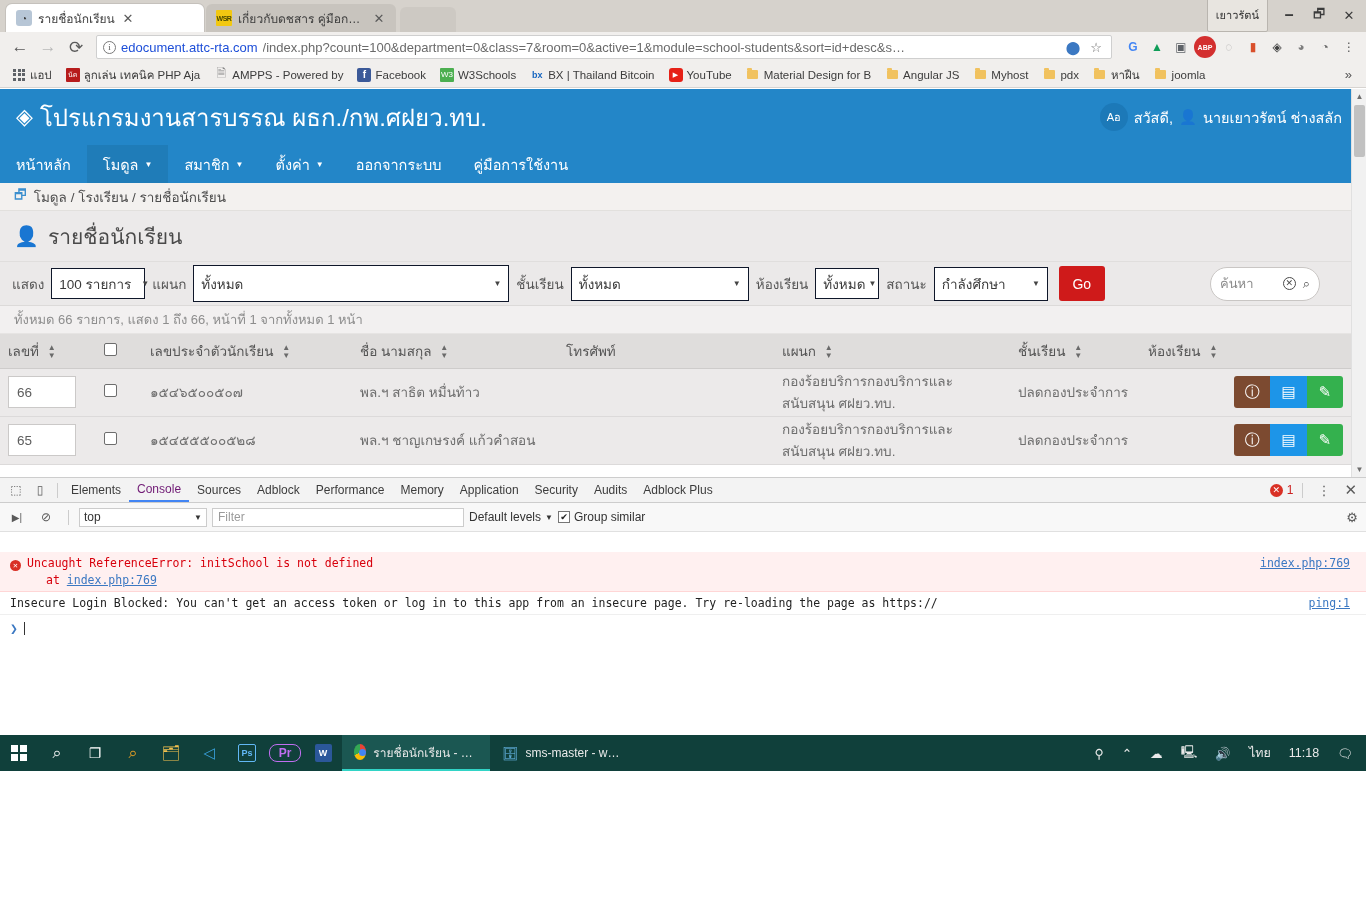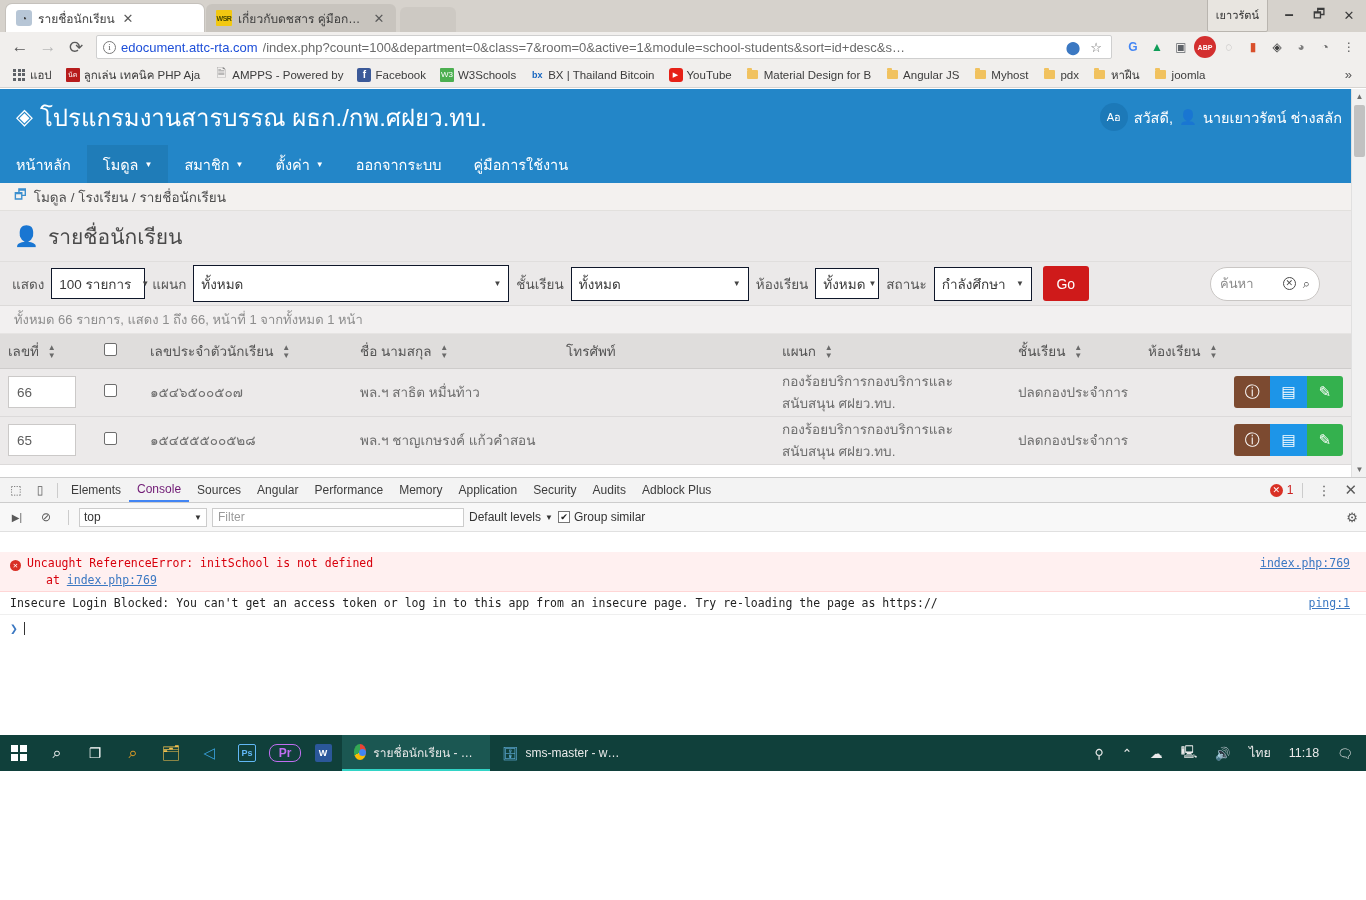--- a/index.html
+++ b/index.html
@@ -157,21 +157,21 @@
     height:31px; background:#fff; border:1px solid #0f172a;
     display:flex; align-items:center; justify-content:space-between;
     padding:0 7px; font-size:13.5px; color:#3a3a3a; white-space:nowrap;
   }
   .fsel .cv { margin-right:10px; }
   .fsel .ar { font-size:8px; color:#444; }
   .fsel.w-count { width:94px; }
   .fsel.w-dept  { width:316px; height:37px; }
   .fsel.w-class { width:178px; height:34px; }
   .fsel.w-room  { width:64px; }
-  .fsel.w-status{ width:98px; height:34px; }
+  .fsel.w-status{ width:114px; height:34px; }
   .go-btn {
     width:46px; height:35px; background:#cf1a1a; color:#fff; border:0; border-radius:3px;
     font-size:14px; display:flex; align-items:center; justify-content:center; margin-left:4px;
   }
   .searchbox {
     position:absolute; right:46px; top:50%; transform:translateY(-50%);
     width:110px; height:34px; background:#fff; border:1px solid #c9c6c4; border-radius:17px;
     display:flex; align-items:center; padding:0 9px; gap:7px;
   }
   .searchbox .sph { font-size:13px; color:#8b8b8b; flex:1; }
@@ -630,21 +630,21 @@
   </div>
 
   <div class="devtools">
     <div class="dt-tabs">
       <span class="dt-ico">⬚</span>
       <span class="dt-ico">▯</span>
       <span class="dt-sep"></span>
       <span class="dt-tab">Elements</span>
       <span class="dt-tab active">Console</span>
       <span class="dt-tab">Sources</span>
-      <span class="dt-tab">Angular</span>
+      <span class="dt-tab">Adblock</span>
       <span class="dt-tab">Performance</span>
       <span class="dt-tab">Memory</span>
       <span class="dt-tab">Application</span>
       <span class="dt-tab">Security</span>
       <span class="dt-tab">Audits</span>
       <span class="dt-tab">Adblock Plus</span>
 
       <div class="dt-right">
         <span class="err-pill">
           <span class="err-dot">✕</span>

